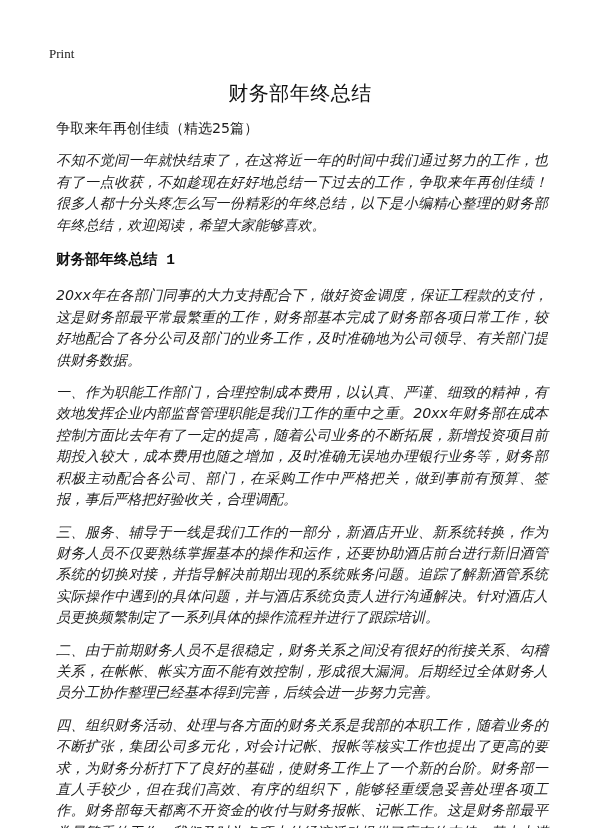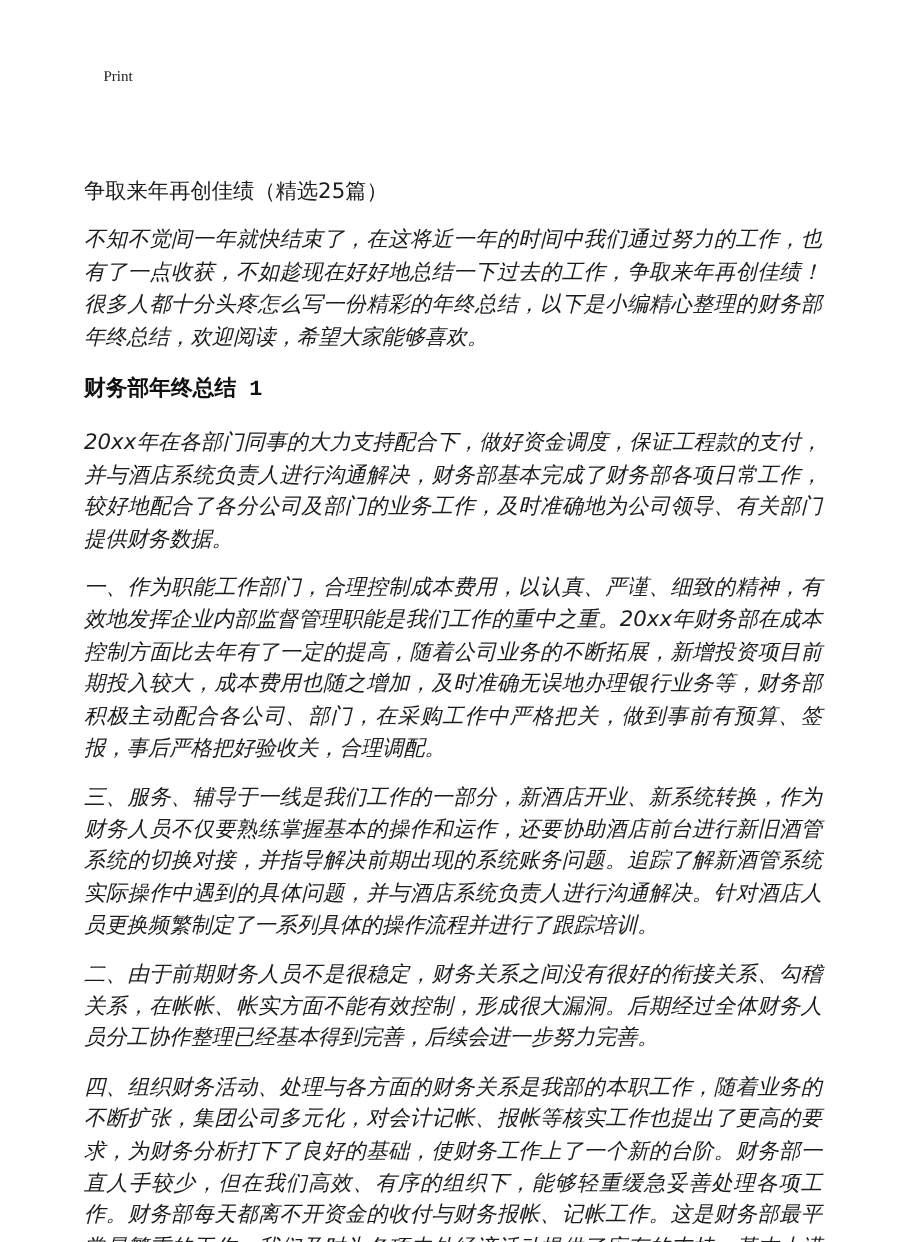--- a/index.html
+++ b/index.html
@@ -1,36 +1,37 @@
 <!DOCTYPE html>
 <html><head>
 <meta charset="utf-8">
 <style>
   html, body { margin: 0; padding: 0; background: #ffffff; }
   body { width: 600px; height: 828px; overflow: hidden; position: relative; color: #1a1a1a; }
   .page { position: absolute; left: 0; top: 0; width: 600px; height: 828px; }
-  .print-label { position: absolute; left: 69px; top: 46px; font-family: "Liberation Serif", "DejaVu Serif", serif; font-size: 10px; color: #222; }
+  .print-label { position: absolute; left: 49px; top: 46px; font-family: "Liberation Serif", "DejaVu Serif", serif; font-size: 13px; color: #222; }
   .doc-title { position: absolute; left: 0; width: 600px; top: 80px; text-align: center; font-family: "DejaVu Sans", sans-serif; font-size: 20px; color: #111; letter-spacing: 0.5px; }
   .content { position: absolute; left: 56px; top: 118px; width: 492px; font-family: "DejaVu Sans", sans-serif; font-size: 14.2px; line-height: 21.4px; color: #1c1c1c; }
   .subtitle { margin: 0 0 11px 0; }
   p.para { margin: 0 0 11px 0; text-align: justify; font-style: italic; }
   .section-heading { font-family: Liberation Mono, monospace; font-weight: bold; font-size: 14.5px; margin: 14px 0 14px 0; color: #111; }
 </style>
 </head>
 <body>
 
 <div class="page">
   <div class="print-label">Print</div>
+  <div class="doc-title">财务部年终总结</div>
 
   <div class="content">
     <p class="subtitle">争取来年再创佳绩（精选25篇）</p>
     <p class="para">不知不觉间一年就快结束了，在这将近一年的时间中我们通过努力的工作，也有了一点收获，不如趁现在好好地总结一下过去的工作，争取来年再创佳绩！很多人都十分头疼怎么写一份精彩的年终总结，以下是小编精心整理的财务部年终总结，欢迎阅读，希望大家能够喜欢。</p>
 
     <div>
       <div class="section-heading">财务部年终总结 1</div>
-      <p class="para">20xx年在各部门同事的大力支持配合下，做好资金调度，保证工程款的支付，并与酒店系统负责人进行沟通解决，财务部基本完成了财务部各项日常工作，较好地配合了各分公司及部门的业务工作，及时准确地为公司领导、有关部门提供财务数据。</p>
+      <p class="para">20xx年在各部门同事的大力支持配合下，做好资金调度，保证工程款的支付，这是财务部最平常最繁重的工作，财务部基本完成了财务部各项日常工作，较好地配合了各分公司及部门的业务工作，及时准确地为公司领导、有关部门提供财务数据。</p>
       <p class="para">一、作为职能工作部门，合理控制成本费用，以认真、严谨、细致的精神，有效地发挥企业内部监督管理职能是我们工作的重中之重。20xx年财务部在成本控制方面比去年有了一定的提高，随着公司业务的不断拓展，新增投资项目前期投入较大，成本费用也随之增加，及时准确无误地办理银行业务等，财务部积极主动配合各公司、部门，在采购工作中严格把关，做到事前有预算、签报，事后严格把好验收关，合理调配。</p>
       <p class="para">三、服务、辅导于一线是我们工作的一部分，新酒店开业、新系统转换，作为财务人员不仅要熟练掌握基本的操作和运作，还要协助酒店前台进行新旧酒管系统的切换对接，并指导解决前期出现的系统账务问题。追踪了解新酒管系统实际操作中遇到的具体问题，并与酒店系统负责人进行沟通解决。针对酒店人员更换频繁制定了一系列具体的操作流程并进行了跟踪培训。</p>
       <p class="para">二、由于前期财务人员不是很稳定，财务关系之间没有很好的衔接关系、勾稽关系，在帐帐、帐实方面不能有效控制，形成很大漏洞。后期经过全体财务人员分工协作整理已经基本得到完善，后续会进一步努力完善。</p>
       <p class="para">四、组织财务活动、处理与各方面的财务关系是我部的本职工作，随着业务的不断扩张，集团公司多元化，对会计记帐、报帐等核实工作也提出了更高的要求，为财务分析打下了良好的基础，使财务工作上了一个新的台阶。财务部一直人手较少，但在我们高效、有序的组织下，能够轻重缓急妥善处理各项工作。财务部每天都离不开资金的收付与财务报帐、记帐工作。这是财务部最平常最繁重的工作，我们及时为各项内外经济活动提供了应有的支持。基本上满足了各部门对我部的财务要求。本着认真、仔细、严谨的工作作风，各项资金收付安全、准确、及时，没有出现差错。企业的各项经济活动最终都将以财务数据的方式展现出来。</p>
     </div>
   </div>
 </div>
 
 </body></html>

